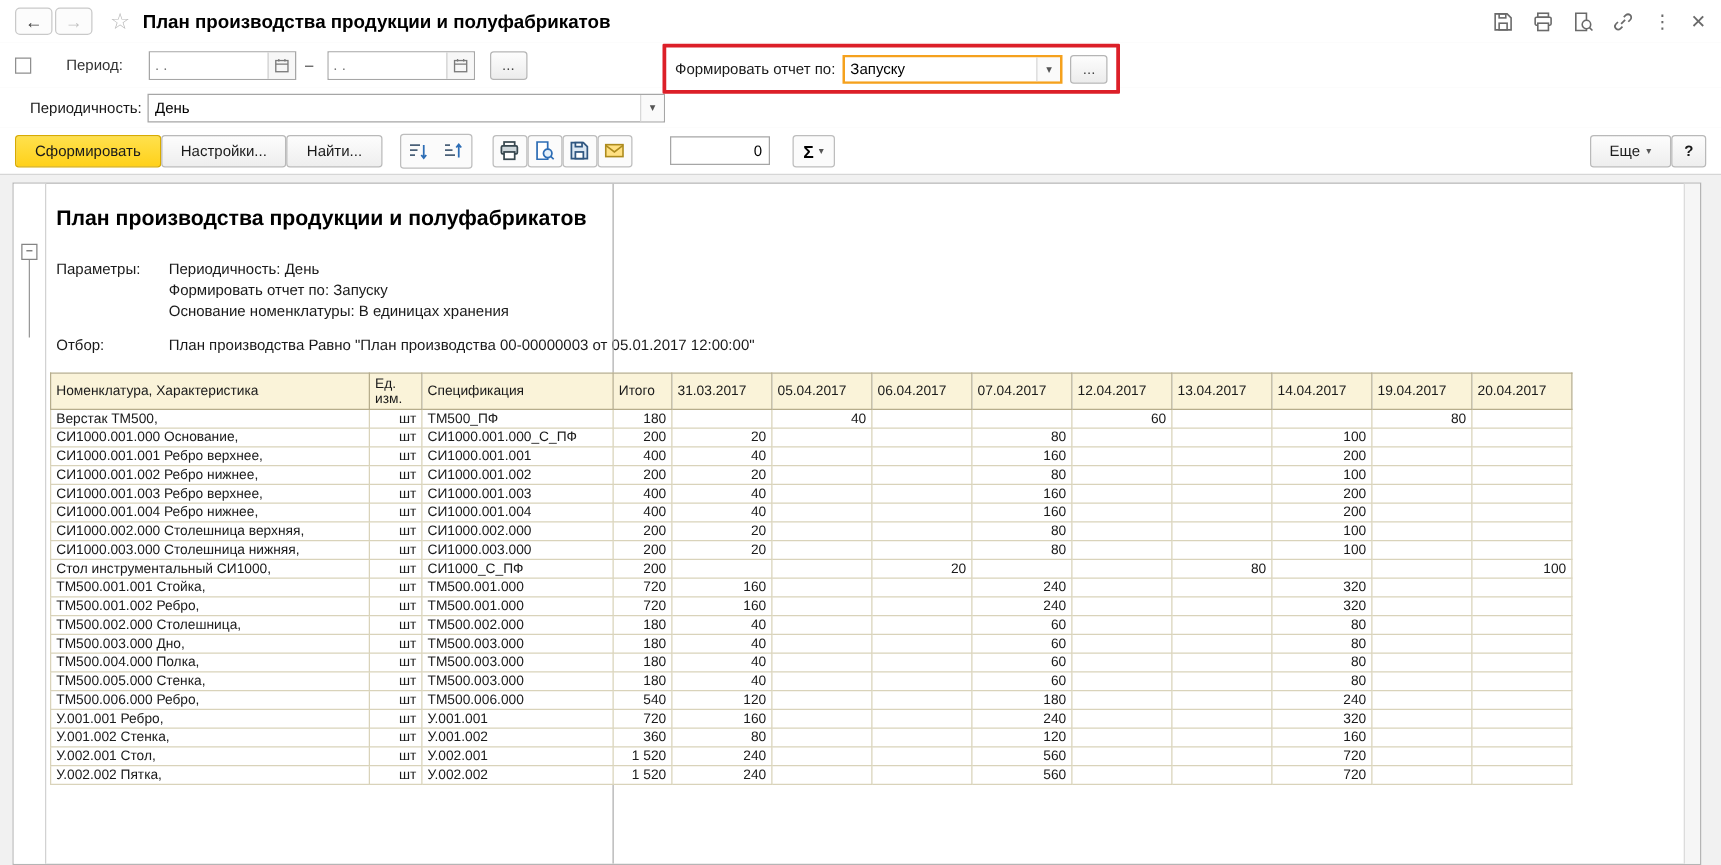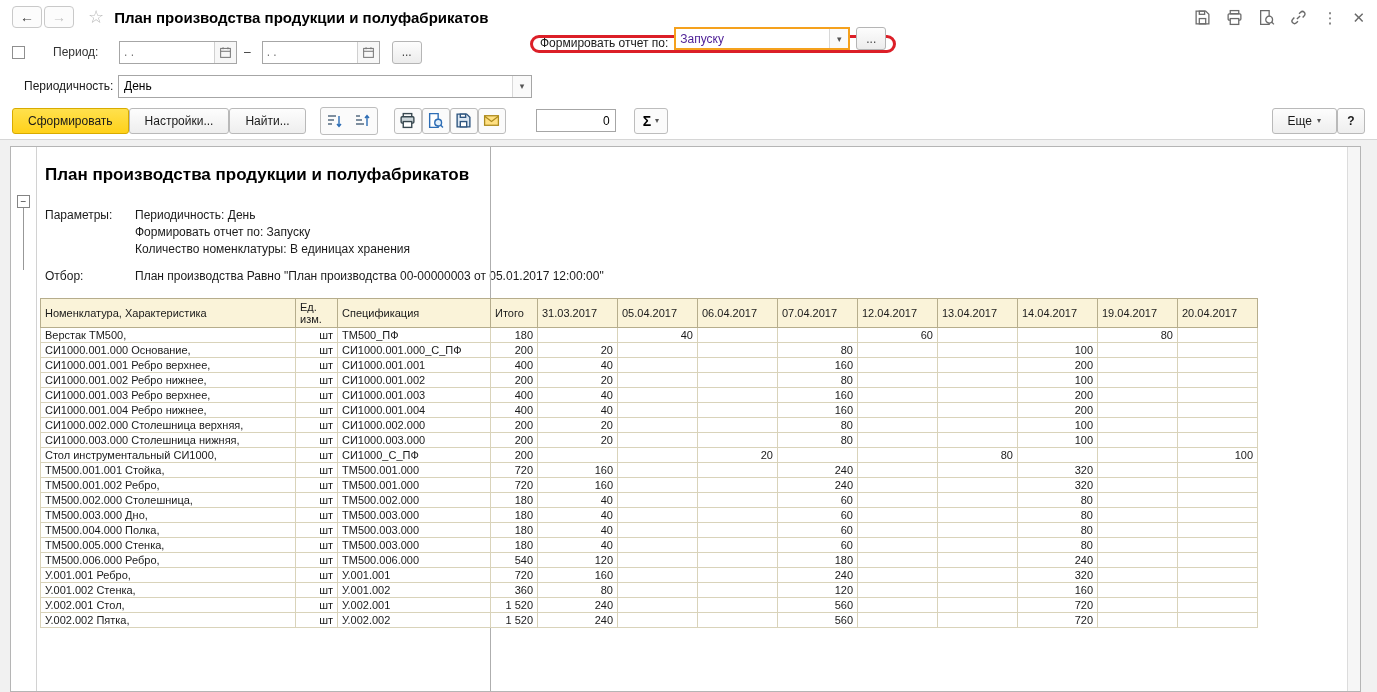--- a/index.html
+++ b/index.html
@@ -27,25 +27,25 @@
   .filter-row1 { position:relative; display:flex; align-items:center; height:36px; background:#fff; padding:0 12px; }
   .checkbox { width:13px; height:13px; border:1px solid #8f8f8f; background:#fff; flex-shrink:0; cursor:pointer; }
   .flabel { margin-left:8px; color:#333; }
   .period-label { width:62px;margin-left:28px; }
   .date-field { display:flex; width:118px; height:23px; border:1px solid #a6a6a6; background:#fff; margin-left:4px; }
   .date-field input { flex:1; border:0; outline:none; font:inherit; color:#9a9a9a; padding:0 4px; width:60px; }
   .cal-btn { width:22px; border:0; border-left:1px solid #d0d0d0; background:#f7f7f7; display:flex; align-items:center; justify-content:center; cursor:pointer; }
   .dash { margin:0 7px; color:#333; }
   .dots-btn { margin-left:12px; width:30px; height:23px; border:1px solid #b5b5b5; border-radius:3px; background:linear-gradient(#fdfdfd,#ececec);
               font:inherit; line-height:10px; cursor:pointer; color:#444; }
-  .report-by { position:absolute; left:530px; top:1px; height:18px; display:flex; align-items:flex-end; gap:6px;
-               border:3px solid #dc1f28; border-radius:16px; padding:0 7px; background:#fff; }
+  .report-by { position:absolute; left:530px; top:1px; height:40px; display:flex; align-items:center; gap:6px;
+               border:3px solid #dc1f28; border-radius:1px; padding:0 7px; background:#fff; }
   .combo { display:flex; height:23px; background:#fff; }
   .combo.focused { border:2px solid #f5a11d; width:176px; }
-  .combo.focused input { flex:1; border:0; outline:none; font:inherit; padding:0 4px; width:100px; color:#4c1d95; }
+  .combo.focused input { flex:1; border:0; outline:none; font:inherit; padding:0 4px; width:100px; color:#000000; }
   .combo .arrow-btn { width:19px; border:0; border-left:1px solid #d8d8d8; background:#fafafa; font-size:9px; color:#555; cursor:pointer; }
   .filter-row2 { display:flex; align-items:center; height:32px; background:#fff; padding:0 24px; }
   .periodicity-label { width:94px; }
   .combo.plain { border:1px solid #a6a6a6; width:414px; }
   .combo.plain .combo-text { flex:1; display:flex; align-items:center; padding:0 5px; color:#000; }
 
   
   .toolbar { display:flex; align-items:center; height:38px; background:#fff; padding:0 12px; gap:0; border-bottom:1px solid #d6d6d6; }
   .btn { height:26px; border:1px solid #b9b9b9; border-radius:3px; background:linear-gradient(#fdfdfd,#eeeeee);
          padding:0 15px; font:inherit; cursor:pointer; color:#1a1a1a; }
@@ -272,21 +272,21 @@
     <div class="split-line"></div>
 
     <h2 class="report-title">План производства продукции и полуфабрикатов</h2>
 
     <div class="params">
       <div class="param-row">
         <span class="param-label">Параметры:</span>
         <div class="param-lines">
           <div>Периодичность: День</div>
           <div>Формировать отчет по: Запуску</div>
-          <div>Количество номенклатуры: В единицах хранения</div>
+          <div>Основание номенклатуры: В единицах хранения</div>
         </div>
       </div>
       <div class="param-row otbor">
         <span class="param-label">Отбор:</span>
         <div>План производства Равно "План производства 00-00000003 от 05.01.2017 12:00:00"</div>
       </div>
     </div>
 
     <table class="report-table">
       <colgroup>

